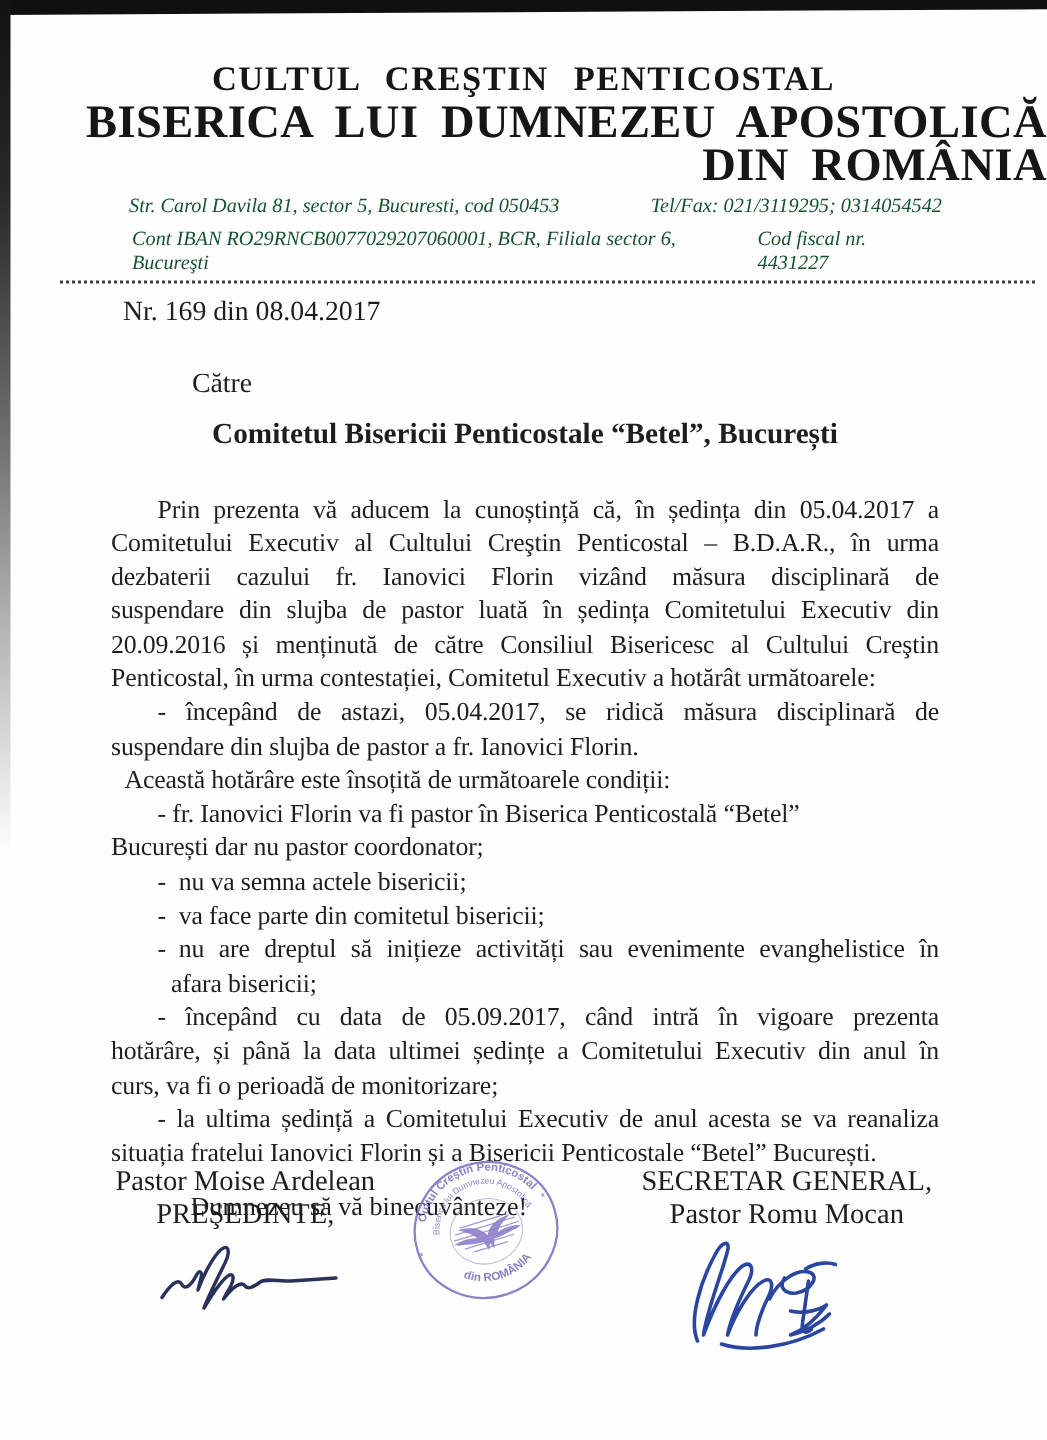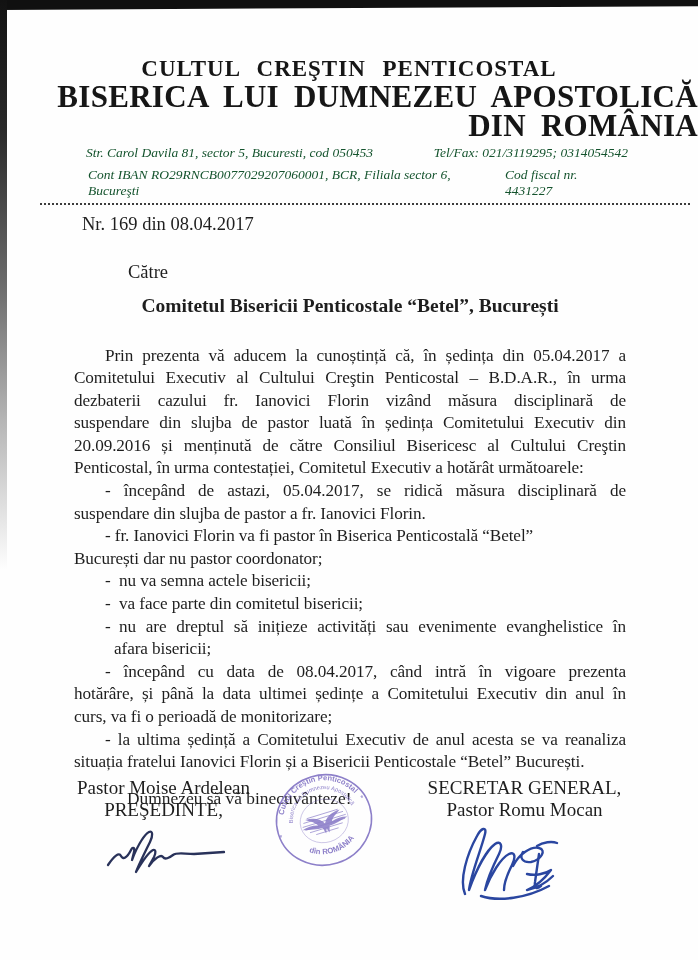--- a/index.html
+++ b/index.html
@@ -7,21 +7,21 @@
     position:relative;width:698px;height:960px;margin:0 auto;
     background:#fefefe;overflow:hidden;
     font-family:"Liberation Serif","DejaVu Serif",serif;color:#1e1e1e;
   }
   
   .scan-top{position:absolute;top:0;left:0;width:698px;height:10px;background:#101010;
     clip-path:polygon(0 0,100% 0,100% 62%,0 100%);}
   .scan-left{position:absolute;top:0;left:0;width:7px;height:600px;
     background:linear-gradient(#121212 0%,#2a2a2a 22%,#6d6d6d 48%,#b5b5b5 70%,rgba(255,255,255,0) 95%);}
   
-  .letterhead{padding-top:56px;text-align:center;color:#161616;}
+  .letterhead{padding-top:40px;text-align:center;color:#161616;}
   .org1{font-size:23px;font-weight:bold;letter-spacing:1px;word-spacing:10px;line-height:25px;}
   .org2{font-size:31px;font-weight:bold;letter-spacing:.3px;word-spacing:7px;line-height:29px;margin-top:1px;text-align:right;}
   .addr{display:flex;justify-content:space-between;margin:5px 70px 0 86px;
     font-style:italic;font-size:13.5px;line-height:16.5px;color:#14532d;text-align:left;}
   .addr.second{margin-left:88px;}
   .sep{margin:3px 8px 0 40px;border-bottom:2.5px dotted #3c3c3c;height:0;}
   .refnum{margin:9px 0 0 82px;font-size:18.5px;}
   
   .salutation{margin:27px 0 0 128px;font-size:18.5px;}
   .recipient{margin:12px 0 0 72px;width:556px;text-align:center;font-weight:bold;font-size:19.5px;}
@@ -72,27 +72,28 @@
 
   <div class="bodytext">
       <div class="bline l-first l-j">Prin prezenta vă aducem la cunoștință că, în ședința din 05.04.2017 a</div>
       <div class="bline l-j">Comitetului Executiv al Cultului Creştin Penticostal – B.D.A.R., în urma</div>
       <div class="bline l-j">dezbaterii cazului fr. Ianovici Florin vizând măsura disciplinară de</div>
       <div class="bline l-j">suspendare din slujba de pastor luată în ședința Comitetului Executiv din</div>
       <div class="bline l-j">20.09.2016 și menținută de către Consiliul Bisericesc al Cultului Creştin</div>
       <div class="bline">Penticostal, în urma contestației, Comitetul Executiv a hotărât următoarele:</div>
       <div class="bline l-first l-j">- începând de astazi, 05.04.2017, se ridică măsura disciplinară de</div>
       <div class="bline">suspendare din slujba de pastor a fr. Ianovici Florin.</div>
+      <div class="bline l-tiny">Această hotărâre este însoțită de următoarele condiții:</div>
       <div class="bline l-first">- fr. Ianovici Florin va fi pastor în Biserica Penticostală “Betel”</div>
       <div class="bline">București dar nu pastor coordonator;</div>
       <div class="bline l-first">- nu va semna actele bisericii;</div>
       <div class="bline l-first">- va face parte din comitetul bisericii;</div>
       <div class="bline l-first l-j">- nu are dreptul să inițieze activități sau evenimente evanghelistice în</div>
       <div class="bline l-hang">afara bisericii;</div>
-      <div class="bline l-first l-j">- începând cu data de 08.04.2017, când intră în vigoare prezenta</div>
+      <div class="bline l-first l-j">- începând cu data de 05.09.2017, când intră în vigoare prezenta</div>
       <div class="bline l-j">hotărâre, și până la data ultimei ședințe a Comitetului Executiv din anul în</div>
       <div class="bline">curs, va fi o perioadă de monitorizare;</div>
       <div class="bline l-first l-j">- la ultima ședință a Comitetului Executiv de anul acesta se va reanaliza</div>
       <div class="bline">situația fratelui Ianovici Florin și a Bisericii Penticostale “Betel” București.</div>
     </div>
 
   <div class="closing">Dumnezeu să vă binecuvânteze!</div>
 
   <div class="sig-col sig-left-col">
     <div>Pastor Moise Ardelean</div>

